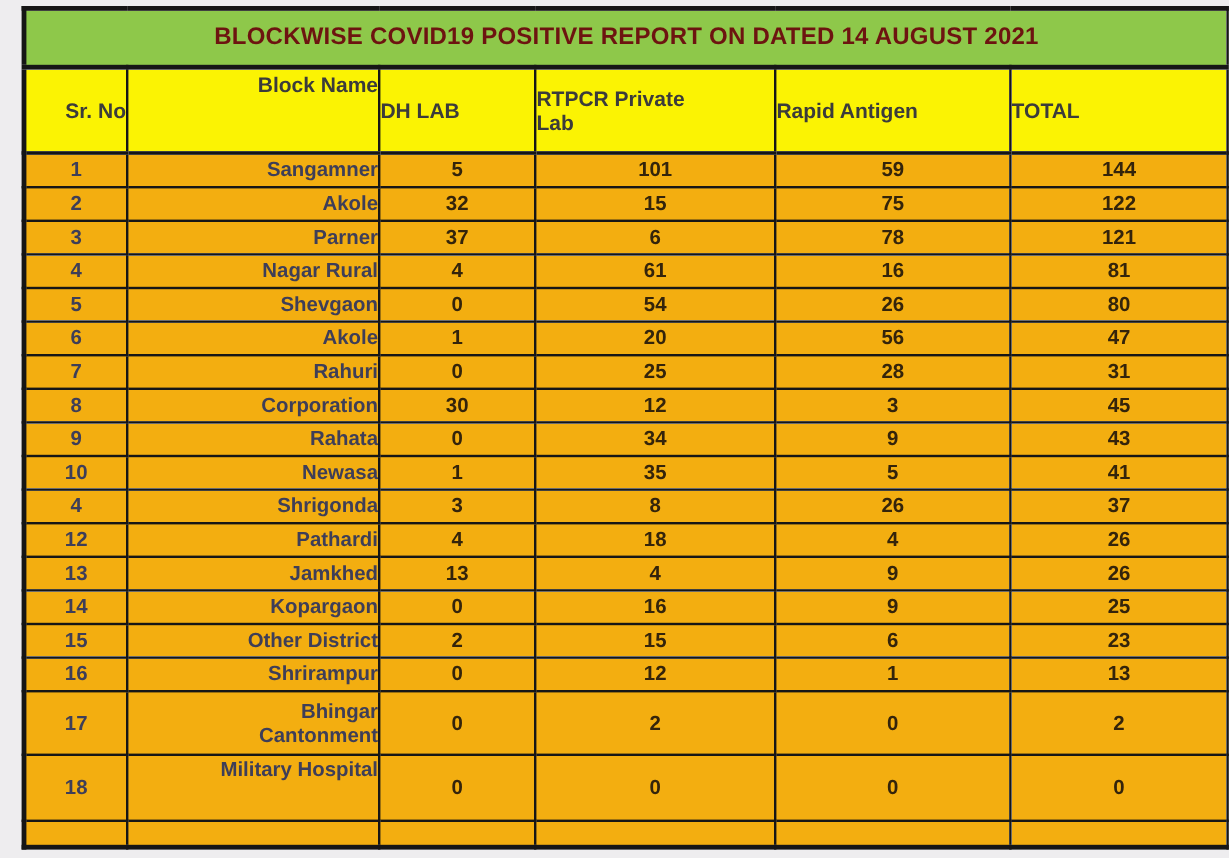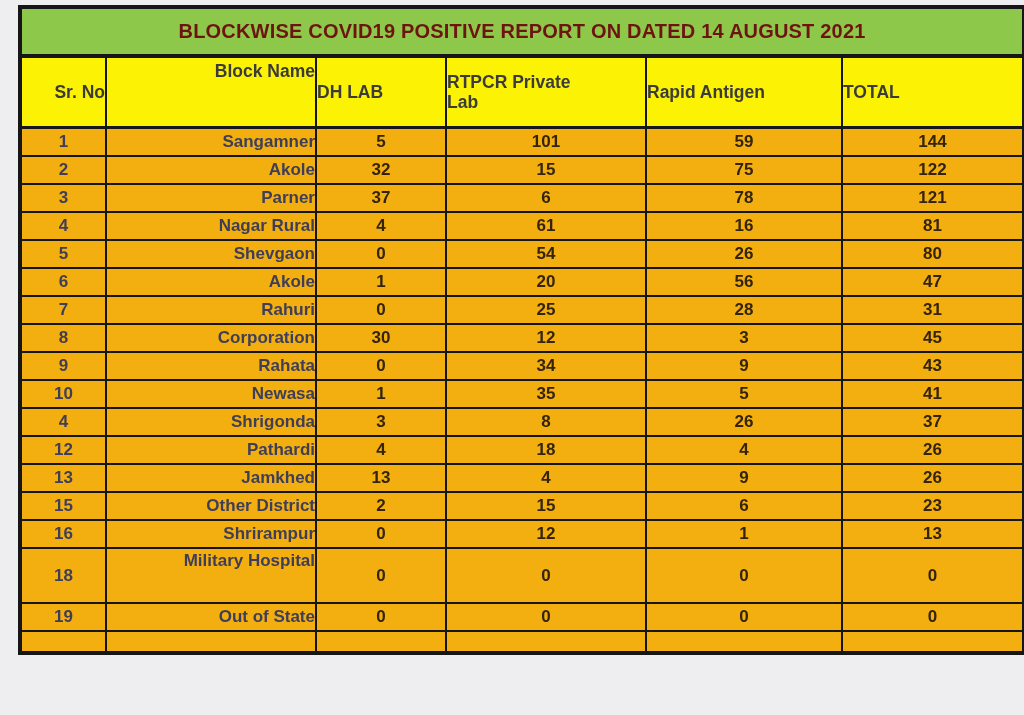--- a/index.html
+++ b/index.html
@@ -194,46 +194,55 @@
     </tr>
     <tr class="data-row">
       <td class="sr">13</td>
       <td class="block">Jamkhed</td>
       <td class="num">13</td>
       <td class="num">4</td>
       <td class="num">9</td>
       <td class="num">26</td>
     </tr>
     <tr class="data-row">
+      <td class="sr">14</td>
+      <td class="block">Kopargaon</td>
+      <td class="num">0</td>
+      <td class="num">16</td>
+      <td class="num">9</td>
+      <td class="num">25</td>
+    </tr>
+    <tr class="data-row">
       <td class="sr">15</td>
       <td class="block">Other District</td>
       <td class="num">2</td>
       <td class="num">15</td>
       <td class="num">6</td>
       <td class="num">23</td>
     </tr>
     <tr class="data-row">
       <td class="sr">16</td>
       <td class="block">Shrirampur</td>
       <td class="num">0</td>
       <td class="num">12</td>
       <td class="num">1</td>
       <td class="num">13</td>
     </tr>
     <tr class="data-row tall">
+      <td class="sr">17</td>
+      <td class="block">Bhingar
+Cantonment</td>
+      <td class="num">0</td>
+      <td class="num">2</td>
+      <td class="num">0</td>
+      <td class="num">2</td>
+    </tr>
+    <tr class="data-row tall">
       <td class="sr">18</td>
       <td class="block valign-top">Military Hospital</td>
-      <td class="num">0</td>
-      <td class="num">0</td>
-      <td class="num">0</td>
-      <td class="num">0</td>
-    </tr>
-    <tr class="data-row">
-      <td class="sr">19</td>
-      <td class="block">Out of State</td>
       <td class="num">0</td>
       <td class="num">0</td>
       <td class="num">0</td>
       <td class="num">0</td>
     </tr>
 
     <tr class="empty-row">
       <td></td>
       <td></td>
       <td></td>

